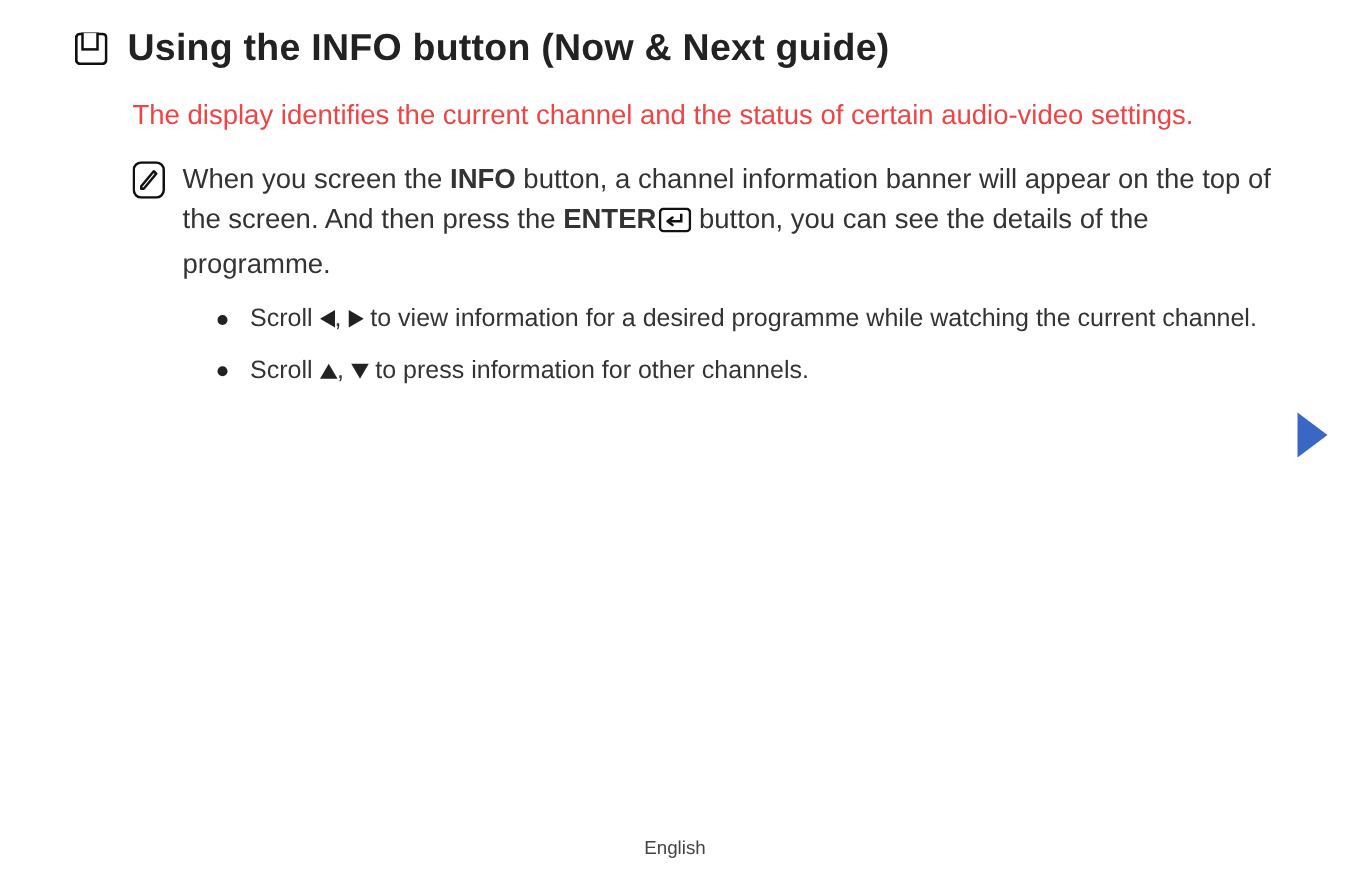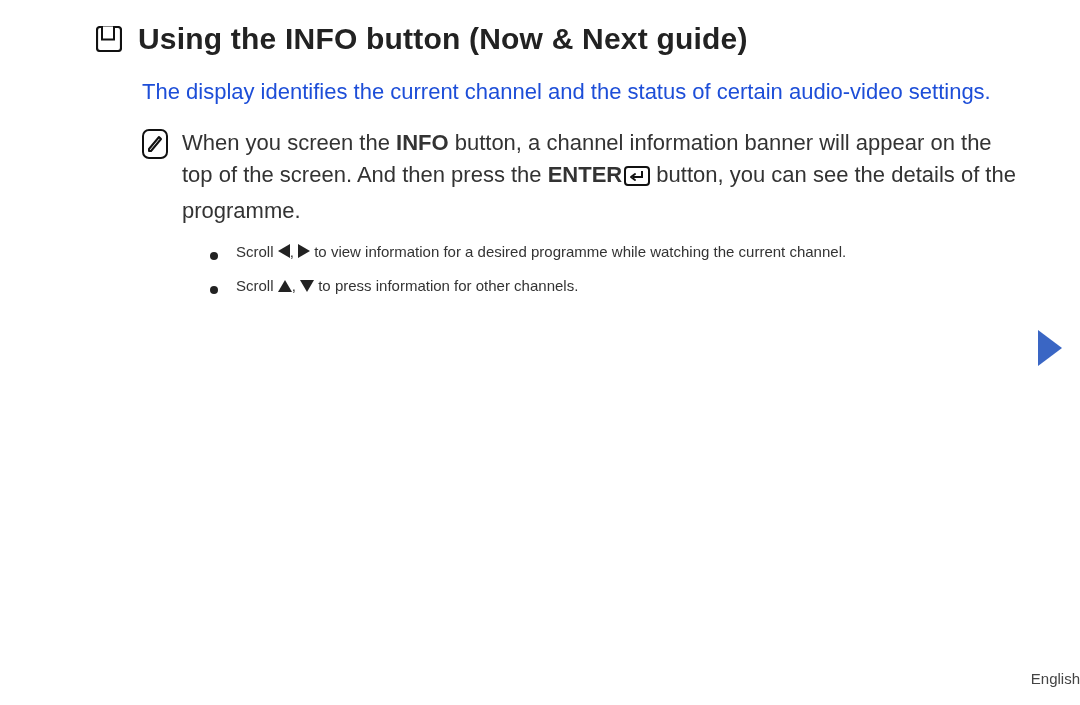--- a/index.html
+++ b/index.html
@@ -9,21 +9,20 @@
     height: 705px;
     background: #ffffff;
     font-family: Arial, Helvetica, sans-serif;
     color: #222;
     position: relative;
     overflow: hidden;
   }
   .page {
     padding: 20px 60px 0 60px;
     box-sizing: border-box;
-    margin-left: 36px;
   }
   .heading-row {
     display: flex;
     align-items: flex-start;
     gap: 16px;
     margin-bottom: 18px;
   }
   .section-icon {
     width: 26px;
     height: 26px;
@@ -38,21 +37,21 @@
     line-height: 1.25;
     letter-spacing: 0.2px;
   }
   .body {
     margin-left: 46px;
   }
   .para {
     font-size: 22px;
     line-height: 1.45;
     margin: 0 0 2px 0;
-    color: #1d4ed8;
+    color: #ef4444;
   }
   .para + .para { margin-top: 0; }
   .note-block {
     display: flex;
     align-items: flex-start;
     gap: 14px;
     margin-top: 20px;
   }
   .note-icon {
     width: 26px;
@@ -71,21 +70,21 @@
     vertical-align: -4px;
     margin-left: 2px;
   }
   .bullets {
     list-style: none;
     margin: 14px 0 0 0;
     padding: 0 0 0 28px;
   }
   .bullets > li {
     position: relative;
-    font-size: 15px;
+    font-size: 20px;
     line-height: 1.45;
     color: #333;
     padding-left: 26px;
     margin-bottom: 12px;
   }
   .bullets > li::before {
     content: "";
     position: absolute;
     left: 0;
     top: 11px;
@@ -130,21 +129,21 @@
     width: 0; height: 0;
     border-top: 18px solid transparent;
     border-bottom: 18px solid transparent;
     border-left: 24px solid #3a66c4;
   }
   .footer-lang {
     position: absolute;
     bottom: 18px;
     left: 0;
     width: 100%;
-    text-align: right;
+    text-align: center;
     font-size: 15px;
     color: #444;
   }
 </style>
 </head>
 <body>
 
 <div class="page">
 
   <div class="heading-row">

